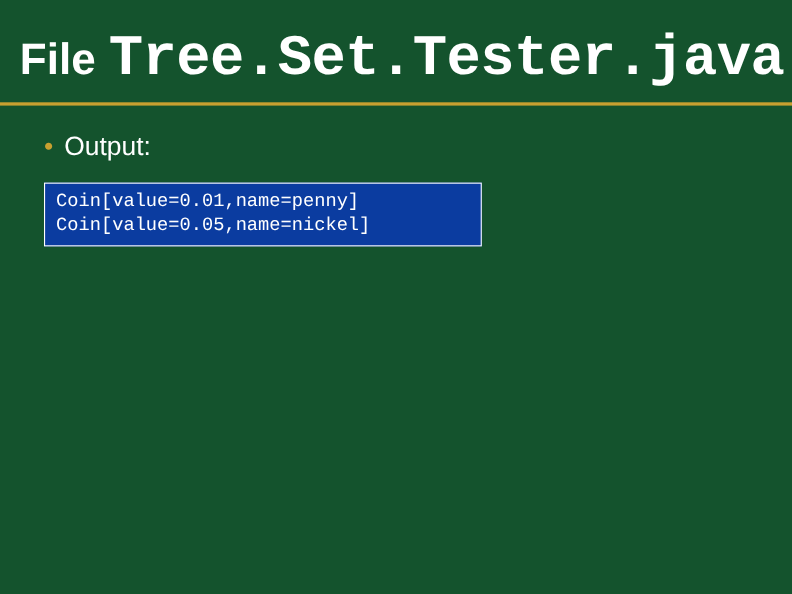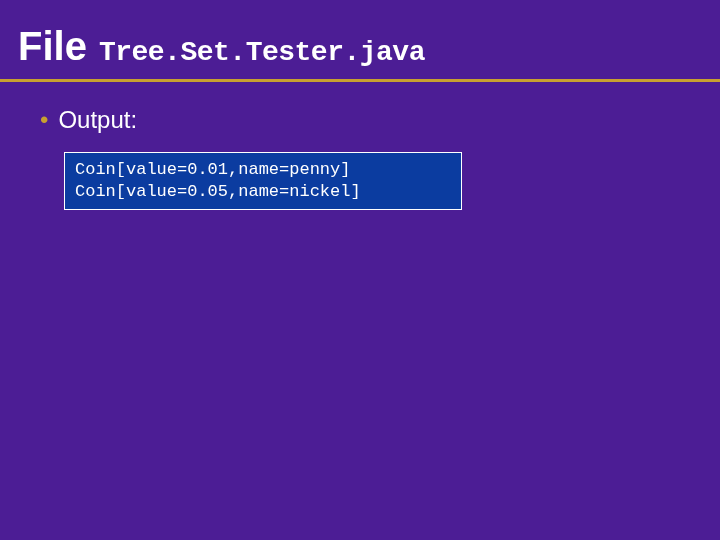--- a/index.html
+++ b/index.html
@@ -1,20 +1,20 @@
 <!DOCTYPE html>
 <html><head>
 <meta charset="utf-8">
 <style>
   * { margin: 0; padding: 0; box-sizing: border-box; }
   html, body { width: 720px; height: 540px; background: #000; overflow: hidden; }
   .slide {
     width: 720px;
     height: 540px;
-    background: #4c1d95;
+    background: #14532d;
     position: relative;
     padding: 0;
   }
   .title-area {
     padding: 24px 18px 10px 18px;
     border-bottom: 3px solid #c8a030;
   }
   .title-line {
     display: flex;
     align-items: baseline;
@@ -22,21 +22,21 @@
   }
   .title-word {
     font-family: Arial, Helvetica, sans-serif;
     font-weight: bold;
     font-size: 40px;
     color: #fff;
   }
   .title-file {
     font-family: "Courier New", Courier, monospace;
     font-weight: bold;
-    font-size: 28px;
+    font-size: 52px;
     color: #fff;
     letter-spacing: -0.5px;
   }
   .body {
     padding: 24px 40px 0 40px;
   }
   .bullet-row {
     display: flex;
     align-items: flex-start;
     gap: 10px;
@@ -49,21 +49,20 @@
     line-height: 28px;
   }
   .bullet-text {
     font-family: Arial, Helvetica, sans-serif;
     font-weight: normal;
     font-size: 24px;
     color: #fff;
     line-height: 28px;
   }
   .output-box {
-    margin-left: 24px;
     width: 398px;
     background: #0b3ca0;
     border: 1px solid #fff;
     padding: 6px 10px 6px 10px;
   }
   .output-line {
     font-family: "Courier New", Courier, monospace;
     font-size: 17px;
     color: #fff;
     line-height: 22px;

